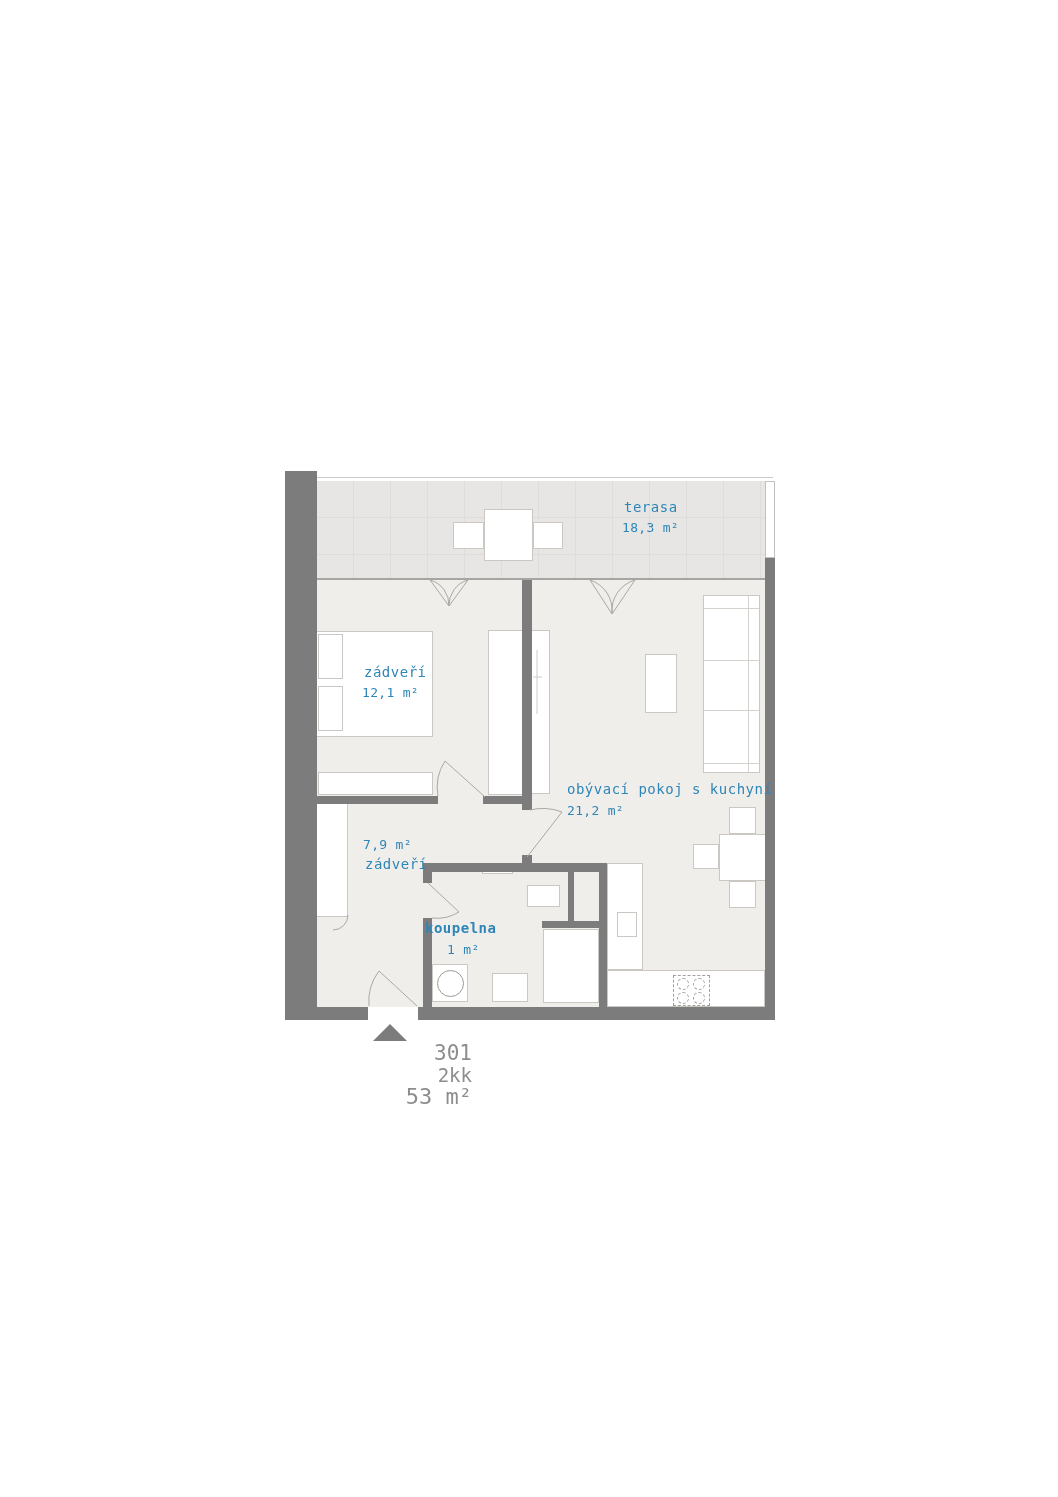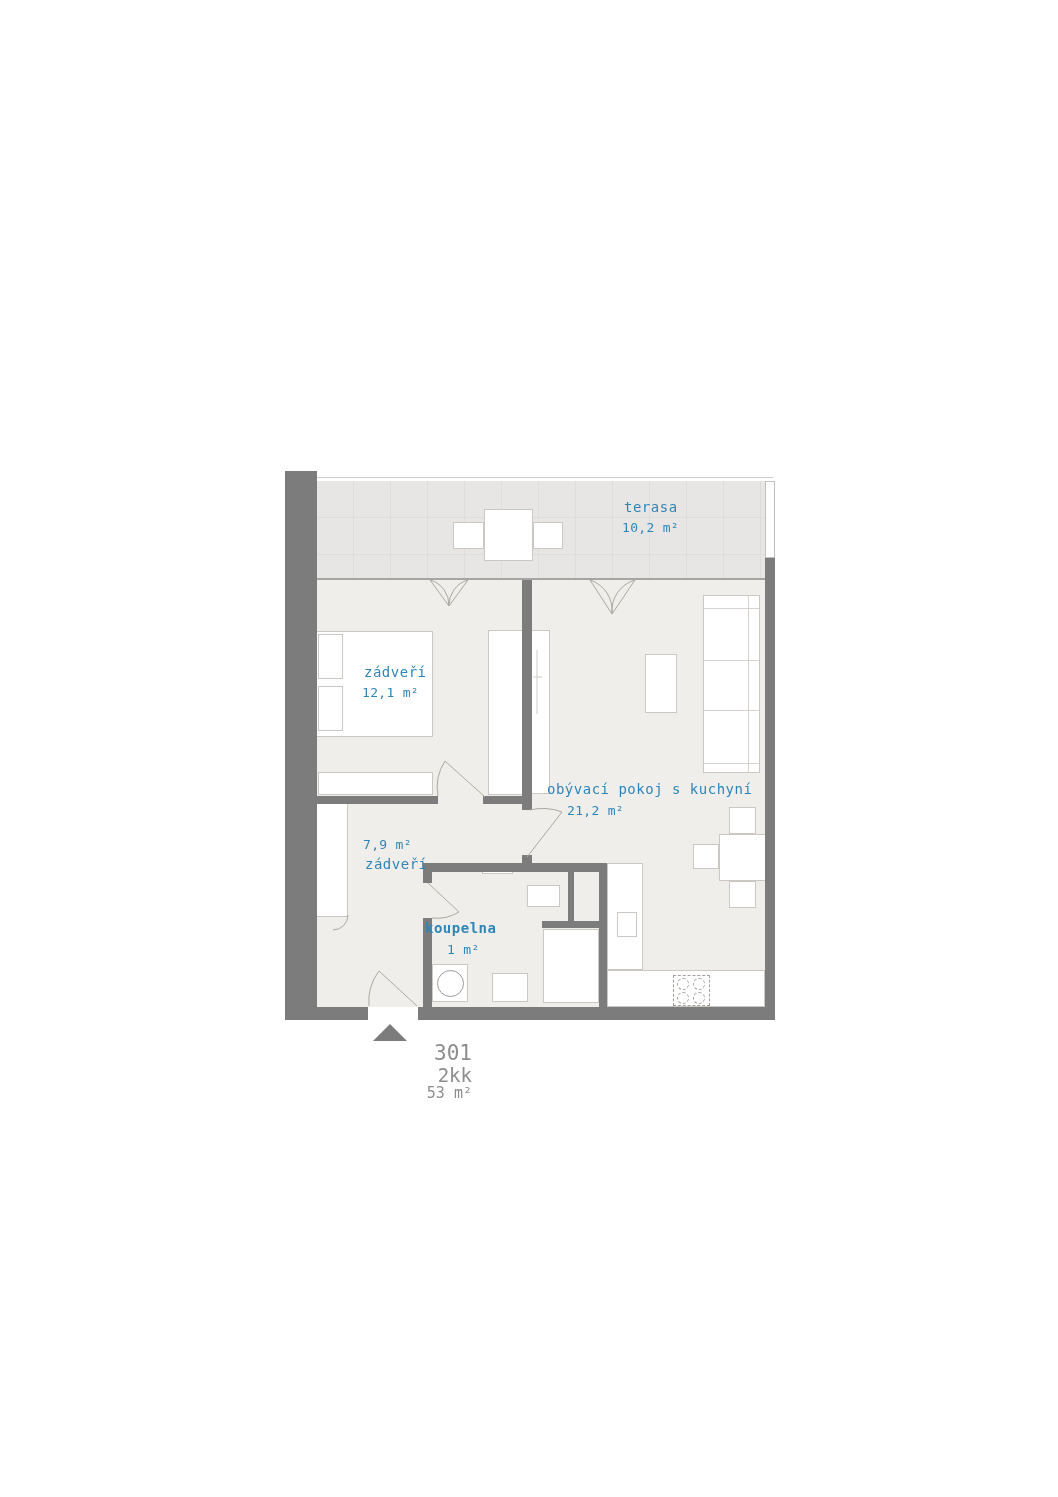--- a/index.html
+++ b/index.html
@@ -27,21 +27,21 @@
   .innerline-h{position:absolute;left:0;right:0;height:1px;background:#d6d3cf;}
   .innerline-v{position:absolute;top:0;bottom:0;width:1px;background:#d6d3cf;}
   .room-label{position:absolute;color:var(--label-blue);font-size:14px;line-height:1.15;
       letter-spacing:0.5px;white-space:nowrap;}
   .room-area{position:absolute;color:var(--label-blue);font-size:13px;line-height:1.1;
       letter-spacing:0.3px;white-space:nowrap;}
   .unit-block{position:absolute;left:312px;top:1042px;width:160px;text-align:right;
       color:var(--text-gray);line-height:1.08;}
   .unit-number{font-size:21px;}
   .unit-disposition{font-size:19px;}
-  .unit-area{font-size:15px;}
+  .unit-area{font-size:22px;}
   .entrance-triangle{position:absolute;left:373px;top:1024px;width:0;height:0;
       border-left:17px solid transparent;border-right:17px solid transparent;
       border-bottom:17px solid var(--wall-gray);}
   .circle{position:absolute;border:1px solid #9d9a96;border-radius:50%;background:#ffffff;box-sizing:border-box;}
   .stove{position:absolute;background:#ffffff;border:1px dashed #a3a09c;box-sizing:border-box;}
   .burner{position:absolute;width:12px;height:12px;border:1px dashed #a3a09c;border-radius:50%;box-sizing:border-box;}
   svg.overlay{position:absolute;left:0;top:0;pointer-events:none;}
 </style>
 </head>
 <body>
@@ -120,26 +120,26 @@
       <path d="M485,797 L445,761 M445,761 A48,48 0 0 0 438,796"></path>
       <path d="M417,1006 L379,971 M379,971 A50,50 0 0 0 369,1006"></path>
       <path d="M428,883 L459,912 M459,912 A42,42 0 0 1 432,918"></path>
       <path d="M527,857 L562,812 M562,812 A54,54 0 0 0 530,810"></path>
       <path d="M348,915 A15,15 0 0 1 333,930"></path>
       <path stroke="#cfccc8" d="M537,650 L537,714 M533,677 L542,677"></path>
     </g>
   </svg>
 
   <div class="room-label" style="left:624px;top:499px;">terasa</div>
-  <div class="room-area" style="left:622px;top:521px;">10,2 m²</div>
+  <div class="room-area" style="left:622px;top:521px;">18,3 m²</div>
 
   <div class="room-label" style="left:364px;top:664px;">zádveří</div>
   <div class="room-area" style="left:362px;top:686px;">12,1 m²</div>
 
-  <div class="room-label" style="left:547px;top:781px;">obývací pokoj s kuchyní</div>
+  <div class="room-label" style="left:567px;top:781px;">obývací pokoj s kuchyní</div>
   <div class="room-area" style="left:567px;top:804px;">21,2 m²</div>
 
   <div class="room-label" style="left:365px;top:814px;margin-top:42px;">zádveří</div>
   <div class="room-area" style="left:363px;top:838px;">7,9 m²</div>
 
   <div class="room-label" style="left:425px;top:920px;font-weight:bold;">koupelna</div>
   <div class="room-area" style="left:447px;top:943px;">1 m²</div>
 
   <div class="entrance-triangle"></div>
   <div class="unit-block">

